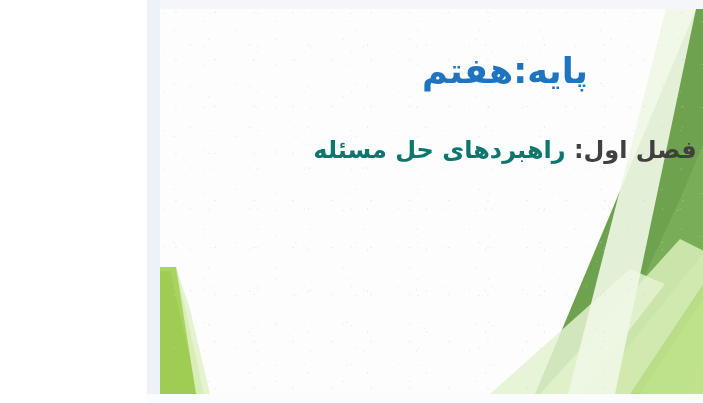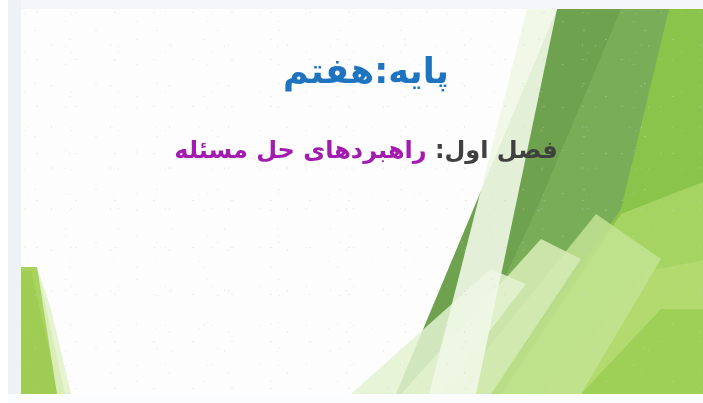--- a/index.html
+++ b/index.html
@@ -6,21 +6,21 @@
     margin: 0;
     padding: 0;
     background: #ffffff;
   }
   body {
     font-family: "DejaVu Sans", "Liberation Sans", sans-serif;
   }
 
   .slide {
     position: relative;
-    width: 695px;
+    width: 556px;
     height: 403px;
     overflow: hidden;
     background: #ffffff;
   }
 
   
   .frame-left {
     position: absolute;
     left: 0; top: 0;
     width: 13px; height: 403px;
@@ -107,21 +107,21 @@
     width: 690px;
     text-align: center;
     font-size: 24px;
     font-weight: 700;
     direction: rtl;
   }
   .chapter-red {
     color: #404040;
   }
   .chapter-navy {
-    color: #a21caf;
+    color: #0f766e;
   }
 
   .bullets {
     position: absolute;
     top: 222px;
     right: 0;
     width: 690px;
     direction: rtl;
     color: #1f3864;
     font-size: 16px;

